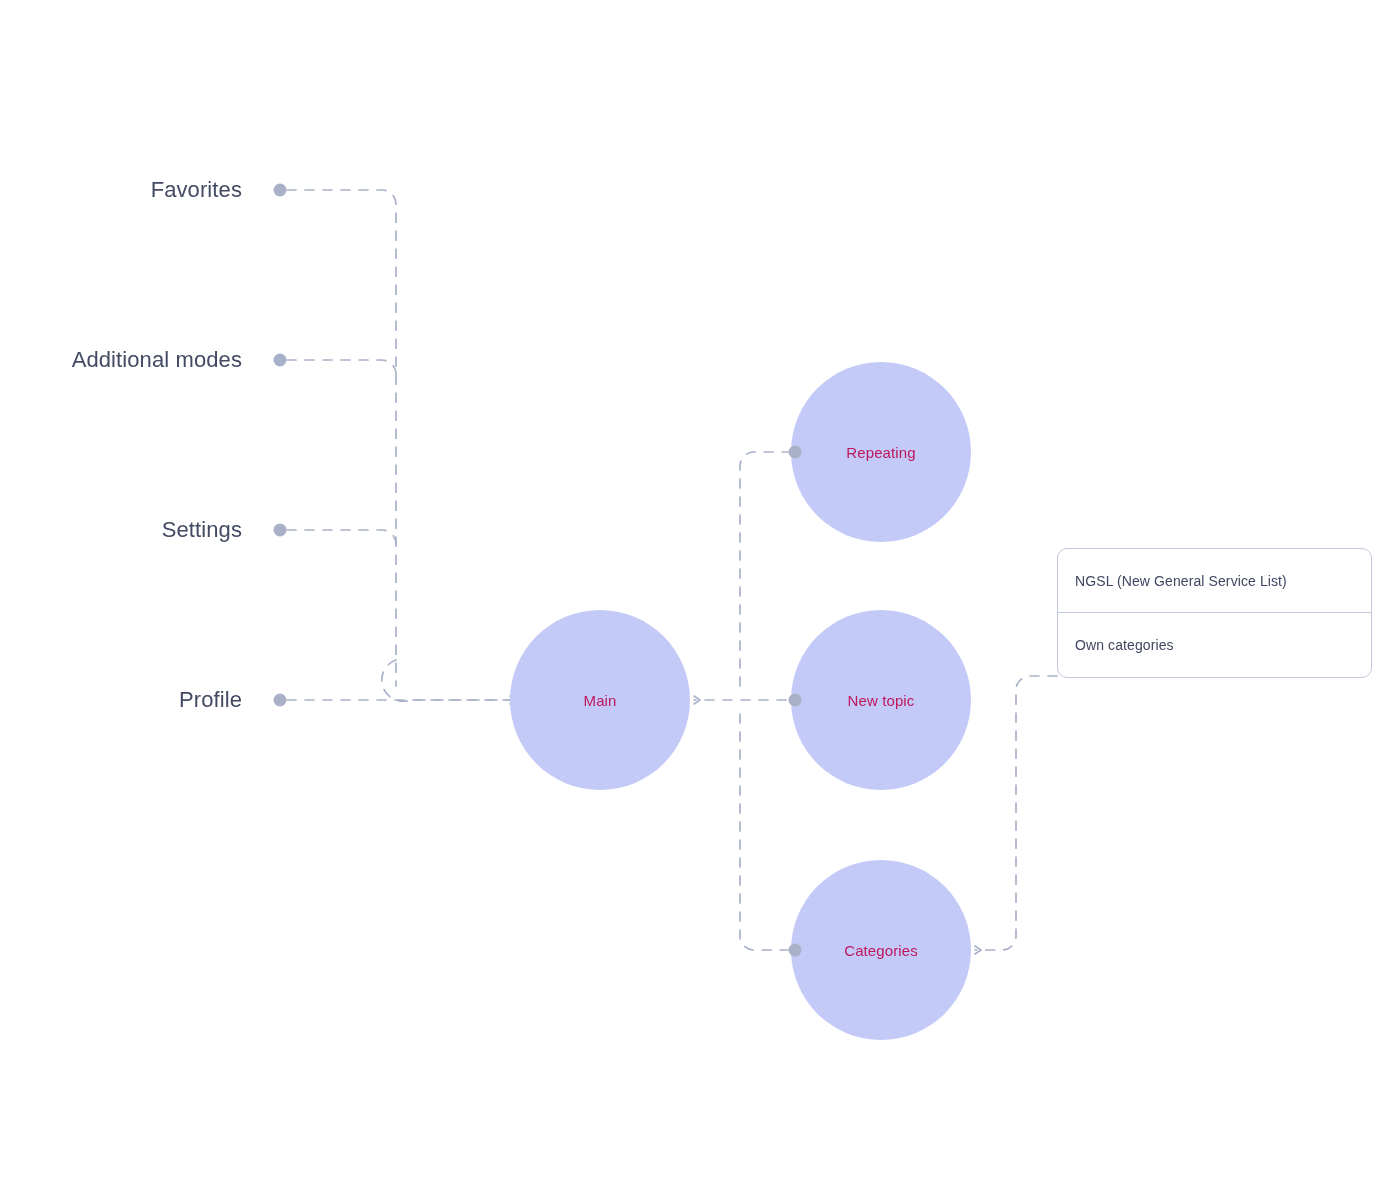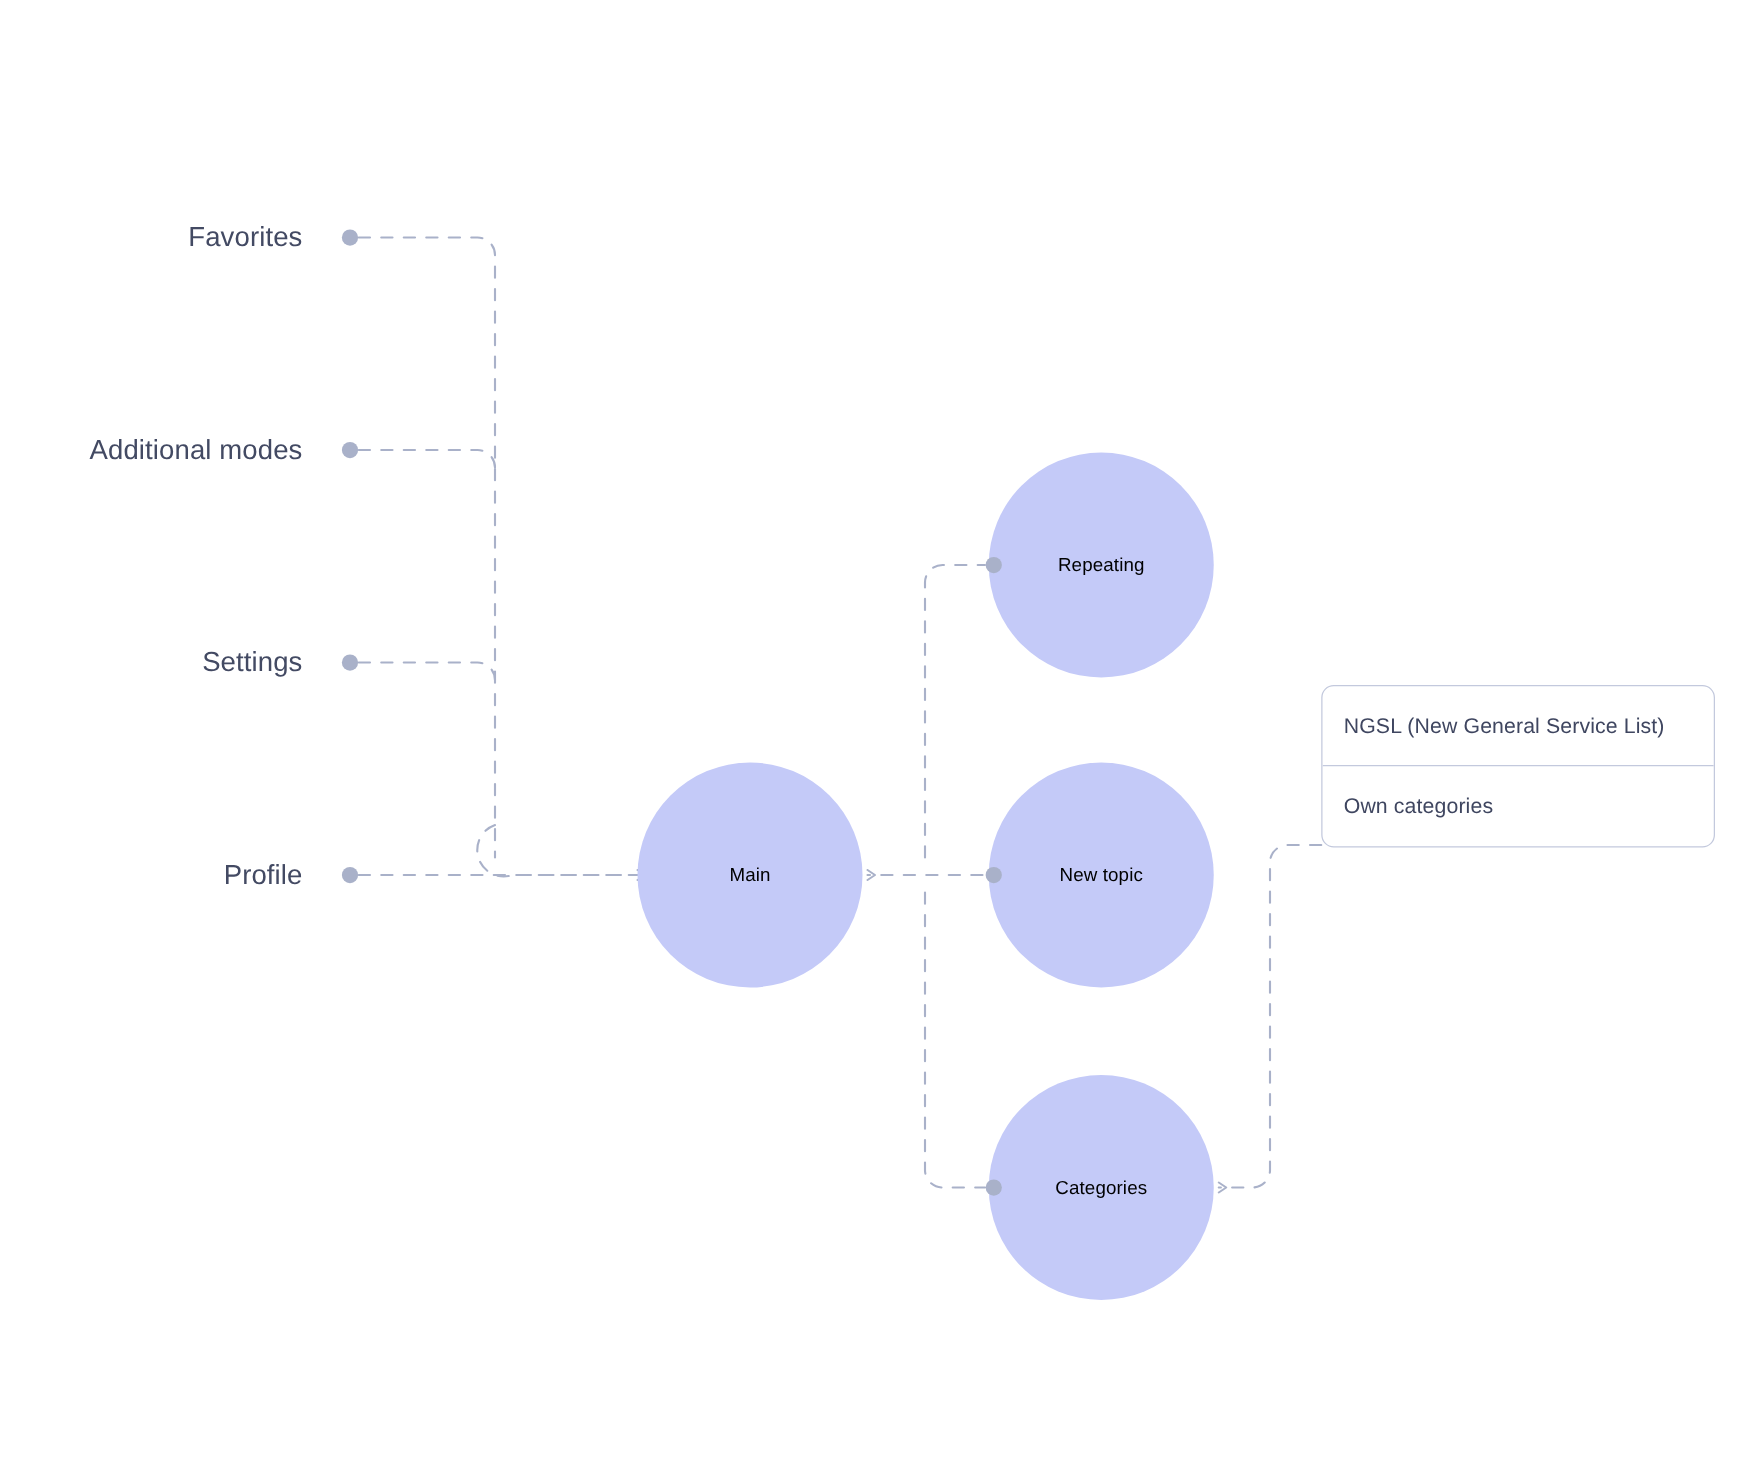--- a/index.html
+++ b/index.html
@@ -62,21 +62,21 @@
     border-radius: 50%;
     background: #c4caf8;
     display: flex;
     align-items: center;
     justify-content: center;
     transform: translate(-50%, -50%);
   }
   .circle-node .circle-label {
     font-size: 15px;
     font-weight: 500;
-    color: #000000;
+    color: #be185d;
     letter-spacing: 0.1px;
     white-space: nowrap;
   }
 
   
   #category-panel {
     position: absolute;
     left: 1057px;
     top: 548px;
     width: 315px;
@@ -84,21 +84,21 @@
     border-radius: 10px;
     background: #ffffff;
     overflow: hidden;
     box-sizing: border-box;
   }
   .panel-row {
     height: 64px;
     display: flex;
     align-items: center;
     padding-left: 17px;
-    font-size: 17px;
+    font-size: 14px;
     color: #3f4660;
     letter-spacing: 0.1px;
     border-bottom: 1px solid #c3c9dd;
     box-sizing: border-box;
     white-space: nowrap;
   }
   .panel-row:last-child {
     border-bottom: none;
     text-align: right;
   }

